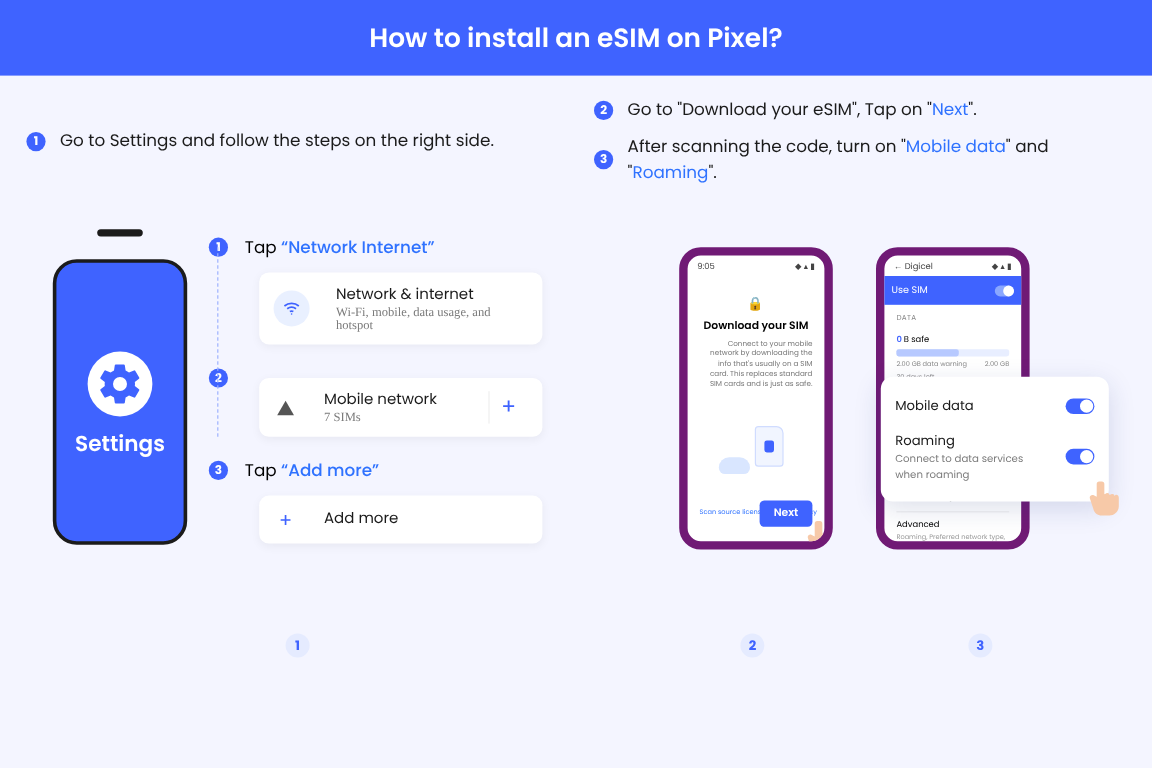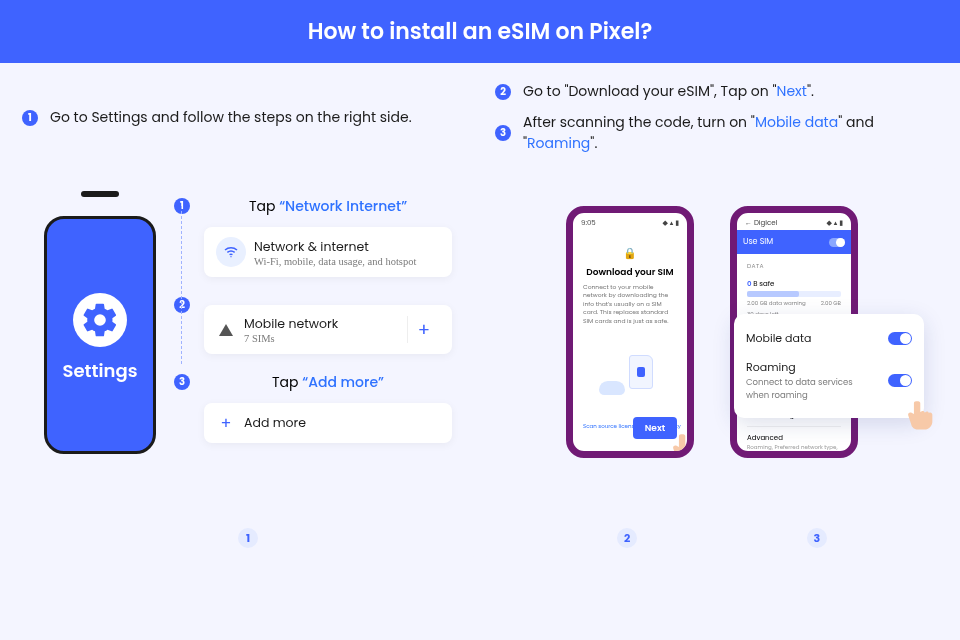--- a/index.html
+++ b/index.html
@@ -32,44 +32,44 @@
   .phone .notch{width:38px;height:6px;border-radius:3px;background:#1b1b1b;position:relative;top:-96px;}
   .gear{width:54px;height:54px;border-radius:50%;background:#fff;display:flex;align-items:center;justify-content:center;}
   .gear svg{width:40px;height:40px;fill:var(--blue);}
   .phone-label{color:#fff;font-weight:600;font-size:18px;margin-top:10px;}
 
   .steps{flex:1;display:flex;flex-direction:column;gap:18px;position:relative;}
   .dash{position:absolute;left:7px;top:10px;bottom:90px;border-left:1.5px dashed #9fb2ff;}
   .step{display:flex;gap:14px;align-items:flex-start;}
   .step .num{margin-top:2px;}
   .step .body{flex:1;}
-  .step .label{font-size:14px;text-align:center;}
+  .step .label{font-size:14px;}
   .step .label .link{font-weight:500;}
-  .tile{background:var(--soft);border-radius:8px;padding:10px 12px;margin-top:10px;box-shadow:0 2px 8px rgba(0,0,0,.05);display:flex;align-items:center;gap:8px;}
+  .tile{background:var(--soft);border-radius:8px;padding:10px 12px;margin-top:10px;box-shadow:0 2px 8px rgba(0,0,0,.05);display:flex;align-items:center;gap:22px;margin-left:12px;}
   .tile .ico{width:30px;height:30px;border-radius:50%;background:#e9f0ff;display:flex;align-items:center;justify-content:center;}
   .tile .ico.plain{width:20px;height:20px;background:none;color:var(--blue);}
   .tile .txt{flex:1;}
   .tile .t1{font-size:12.5px;color:var(--text);}
   .tile .t2{font-size:10.5px;color:var(--muted);font-family:Liberation Serif, serif;}
   .tile .plus{color:var(--blue);font-size:18px;padding:0 10px;border-left:1px solid #eee;}
   .tri{width:0;height:0;border-left:7px solid transparent;border-right:7px solid transparent;border-bottom:12px solid #555;}
 
   .badge{width:20px;height:20px;border-radius:50%;background:#e5ebff;color:var(--blue);display:flex;align-items:center;justify-content:center;font-size:11px;font-weight:700;position:absolute;bottom:14px;}
   .panel1 .badge{left:50%;transform:translateX(-50%);}
 
   
   .rp{display:flex;gap:36px;justify-content:center;position:relative;padding-top:10px;}
   .mini{width:128px;height:252px;border:7px solid #701a75;border-radius:18px;background:#fff;position:relative;overflow:hidden;}
   .status{display:flex;justify-content:space-between;align-items:center;padding:5px 8px 0 8px;font-size:7px;color:#444;}
   .status .r{display:flex;gap:3px;}
   .mini .content{padding:8px 10px;height:calc(100% - 16px);}
 
   .m1 .lock{width:14px;height:14px;margin:10px auto 6px;display:flex;align-items:center;justify-content:center;color:var(--blue);font-size:11px;}
   .m1 h3{text-align:center;font-size:9px;font-weight:600;}
-  .m1 p{text-align:left;font-size:6px;color:#777;margin-top:4px;line-height:1.4;}
+  .m1 p{text-align:right;font-size:6px;color:#777;margin-top:4px;line-height:1.4;}
   .cloud-box{margin:30px auto 14px;width:70px;height:40px;position:relative;}
   .cloud{position:absolute;left:4px;bottom:0;width:26px;height:14px;background:#d9e6ff;border-radius:10px 10px 6px 6px;}
   .card{position:absolute;right:12px;top:0;width:24px;height:34px;background:#f1f5ff;border:1px solid #d0dcff;border-radius:3px 6px 3px 3px;display:flex;align-items:center;justify-content:center;}
   .card .ic{width:8px;height:10px;background:var(--blue);border-radius:2px;}
   .m1 .footer-line{font-size:5.5px;color:var(--blue-accent);position:absolute;bottom:20px;left:10px;}
   .next-btn{position:absolute;bottom:12px;right:10px;width:44px;height:22px;background:var(--blue);border-radius:4px;color:#fff;font-size:9px;font-weight:600;display:flex;align-items:center;justify-content:center;}
   .hand1{position:absolute;bottom:-20px;right:-16px;}
 
   .m2 .bar{background:var(--blue);color:#fff;font-size:8px;padding:6px 8px;display:flex;justify-content:space-between;align-items:center;margin:2px -2px 0 -2px;}
   .tog{width:16px;height:9px;border-radius:5px;background:#8aa7ff;position:relative;}

